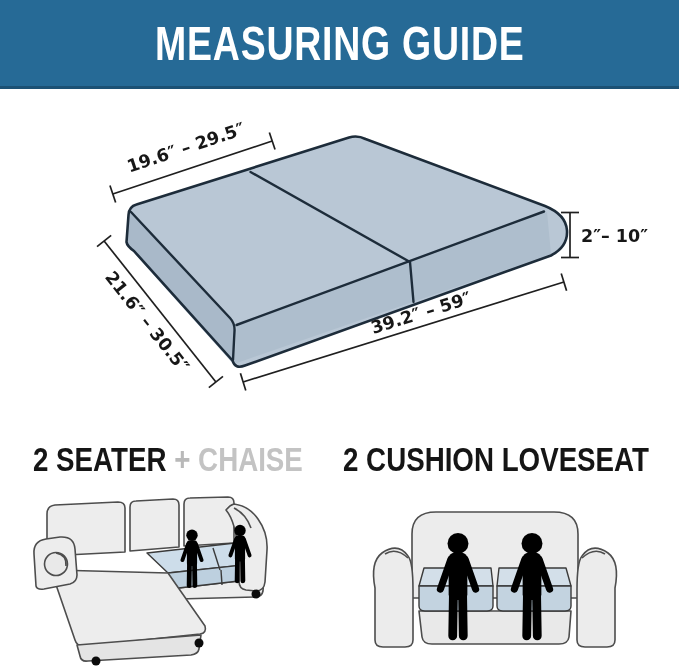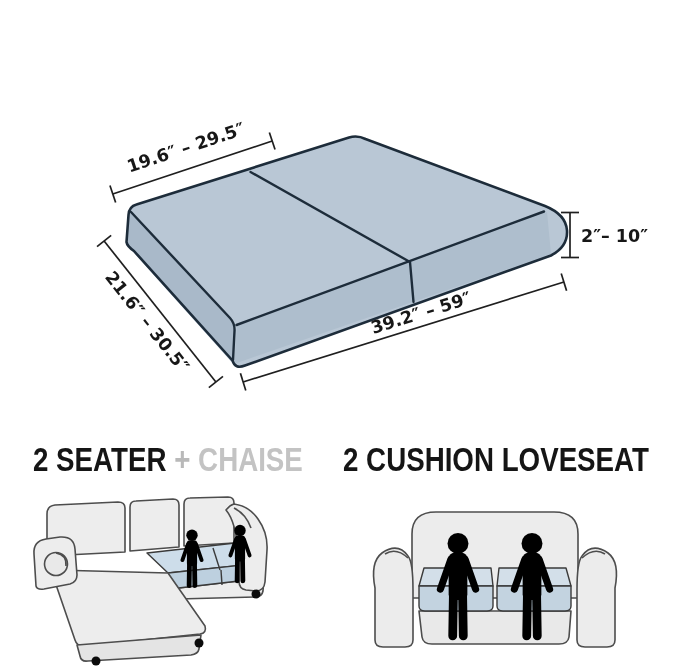--- a/index.html
+++ b/index.html
@@ -28,20 +28,23 @@
   }
   .label .gray{color:#c3c3c3;}
   .label .plus{color:#b9b9b9;}
   .sofa-svg{position:absolute;}
 </style>
 </head>
 <body>
 
 <div class="canvas">
 
+  <div class="header">
+    <div class="header-title">MEASURING GUIDE</div>
+  </div>
 
   <svg class="diagram-svg" width="679" height="345" viewBox="0 95 679 345">
     <defs>
       <g id="person" fill="#000000">
         <circle cx="20" cy="9.5" r="9.5"></circle>
         <rect x="11.5" y="18" width="17" height="43" rx="5"></rect>
         <g stroke="#000000" stroke-linecap="round">
           <line x1="13.5" y1="24" x2="4" y2="51" stroke-width="6.5"></line>
           <line x1="26.5" y1="24" x2="36" y2="51" stroke-width="6.5"></line>
           <line x1="15.8" y1="57" x2="15.2" y2="93.5" stroke-width="8"></line>

